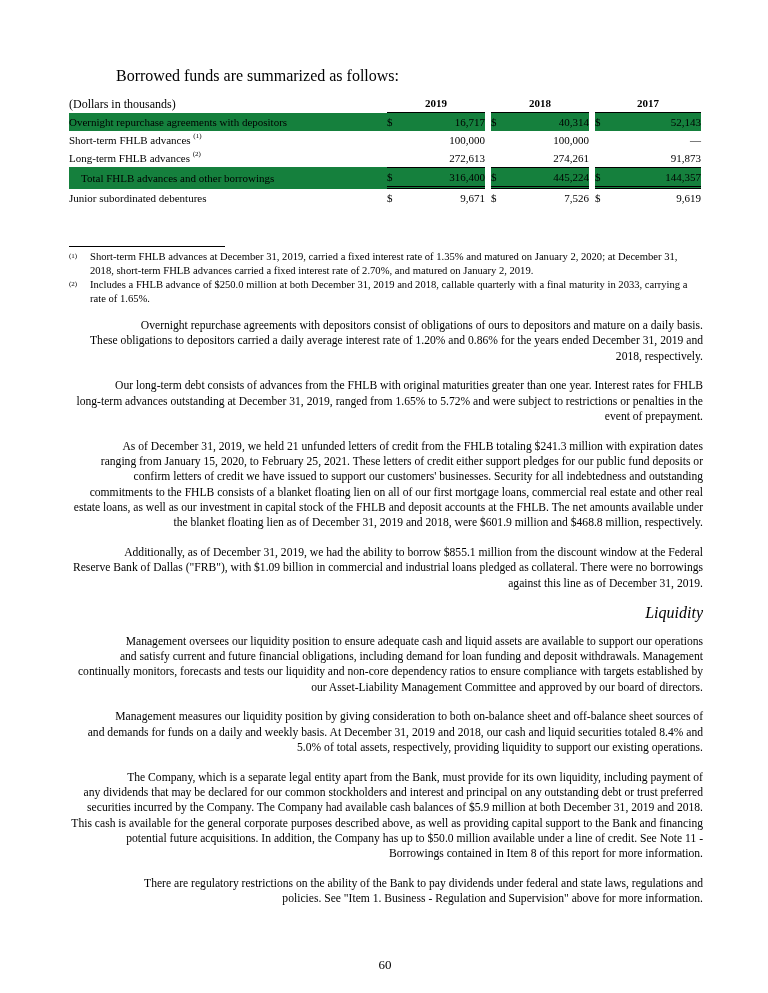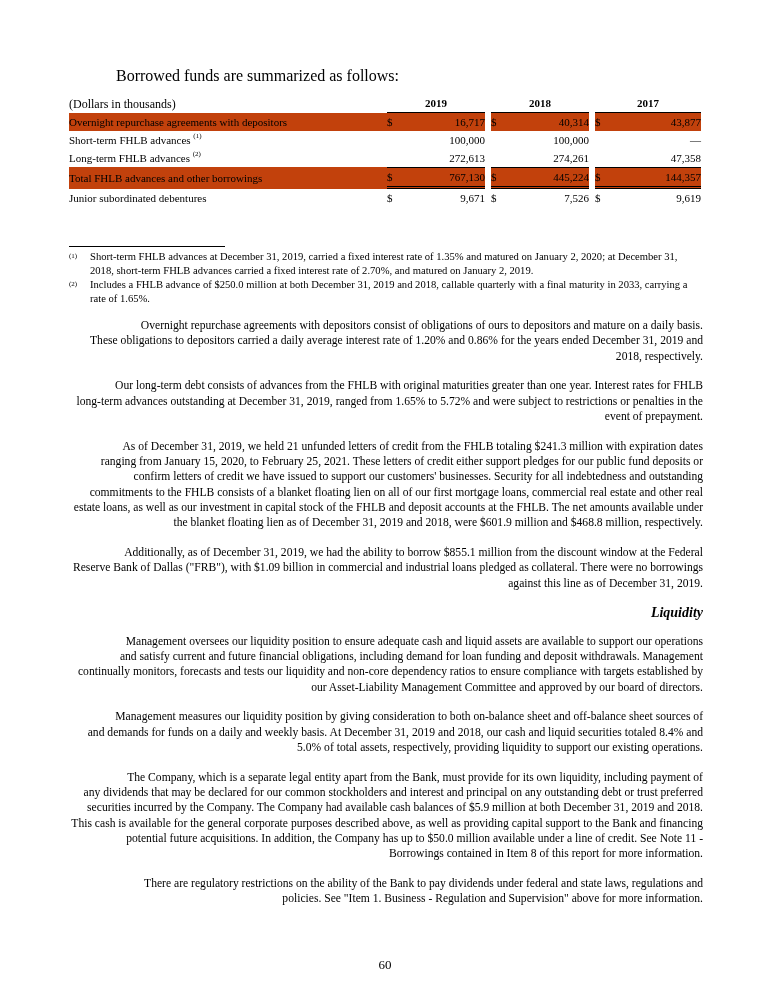--- a/index.html
+++ b/index.html
@@ -11,36 +11,36 @@
     .page { position: absolute; left: 69px; top: 0; width: 632px; }
     .intro { position: absolute; top: 68px; left: 47px; font-size: 16px; }
     table.fin {
       position: absolute; top: 94px; left: 0; width: 632px;
       border-collapse: separate; border-spacing: 0; font-size: 11px;
     }
     table.fin td, table.fin th { padding: 0; height: 18px; line-height: 18px; white-space: nowrap; }
     th.head-group { text-align: center; font-weight: bold; }
     .group-line { border-bottom: 1.5px solid #000; }
     th.year { text-align: center; font-weight: bold; border-bottom: 1.5px solid #000; }
-    tr.shaded td { background: #c2410c; }
+    tr.shaded td { background: #15803d; }
     td.label { padding-left: 2px; }
-    td.label.indent { }
+    td.label.indent { padding-left: 12px; }
     td.cur { width: 14px; padding-left: 2px; }
     td.num { text-align: right; padding-right: 2px; }
     td.gap { width: 6px; background: #fff !important; }
     .sup { font-size: 7px; vertical-align: top; line-height: 10px; }
     .total-top { border-top: 1.5px solid #000; }
     .total-bottom { border-bottom: 3px double #000; }
     .fn-rule { position: absolute; top: 246px; left: 0; width: 156px; border-top: 1px solid #000; }
     .footnotes { position: absolute; top: 250px; left: 0; width: 632px; font-size: 10.6px; line-height: 14px; }
     .fn { display: flex; }
     .fn .mk { width: 21px; font-size: 7px; line-height: 10px; flex-shrink: 0; padding-top: 1px; }
     .body-text { position: absolute; top: 318px; left: 0; width: 634px; font-size: 11.6px; line-height: 15.3px; text-align: right; }
     .body-text p { margin: 0 0 14.5px 0; text-indent: 46px; }
-    .body-text h3 { margin: 0 0 13px 0; font-size: 14px; font-weight: bold; font-style: italic; }
+    .body-text h3 { margin: 0 0 13px 0; font-size: 16px; font-weight: normal; font-style: italic; }
     .page-num { position: absolute; top: 957px; left: 0; width: 632px; text-align: center; font-size: 13px; }
   </style>
 </head>
 <body>
 
 <div class="page">
   <div class="intro">Borrowed funds are summarized as follows:</div>
 
   <table class="fin">
     <colgroup>
@@ -65,21 +65,21 @@
     </tr>
     <tr class="shaded">
       <td class="label">Overnight repurchase agreements with depositors</td>
       <td class="cur">$</td>
           <td class="num">16,717</td>
           <td class="gap"></td>
       <td class="cur">$</td>
           <td class="num">40,314</td>
           <td class="gap"></td>
       <td class="cur">$</td>
-          <td class="num">43,877</td>
+          <td class="num">52,143</td>
     </tr>
     <tr>
       <td class="label"><span>Short-term FHLB advances</span> <span class="sup">(1)</span></td>
       <td class="cur"></td>
           <td class="num">100,000</td>
           <td class="gap"></td>
       <td class="cur"></td>
           <td class="num">100,000</td>
           <td class="gap"></td>
       <td class="cur"></td>
@@ -87,26 +87,26 @@
     </tr>
     <tr>
       <td class="label"><span>Long-term FHLB advances</span> <span class="sup">(2)</span></td>
       <td class="cur"></td>
           <td class="num">272,613</td>
           <td class="gap"></td>
       <td class="cur"></td>
           <td class="num">274,261</td>
           <td class="gap"></td>
       <td class="cur"></td>
-          <td class="num">47,358</td>
+          <td class="num">91,873</td>
     </tr>
     <tr class="shaded">
       <td class="label indent">Total FHLB advances and other borrowings</td>
       <td class="cur total-top total-bottom">$</td>
-          <td class="num total-top total-bottom">767,130</td>
+          <td class="num total-top total-bottom">316,400</td>
           <td class="gap"></td>
       <td class="cur total-top total-bottom">$</td>
           <td class="num total-top total-bottom">445,224</td>
           <td class="gap"></td>
       <td class="cur total-top total-bottom">$</td>
           <td class="num total-top total-bottom">144,357</td>
     </tr>
     <tr>
       <td class="label">Junior subordinated debentures</td>
       <td class="cur">$</td>

